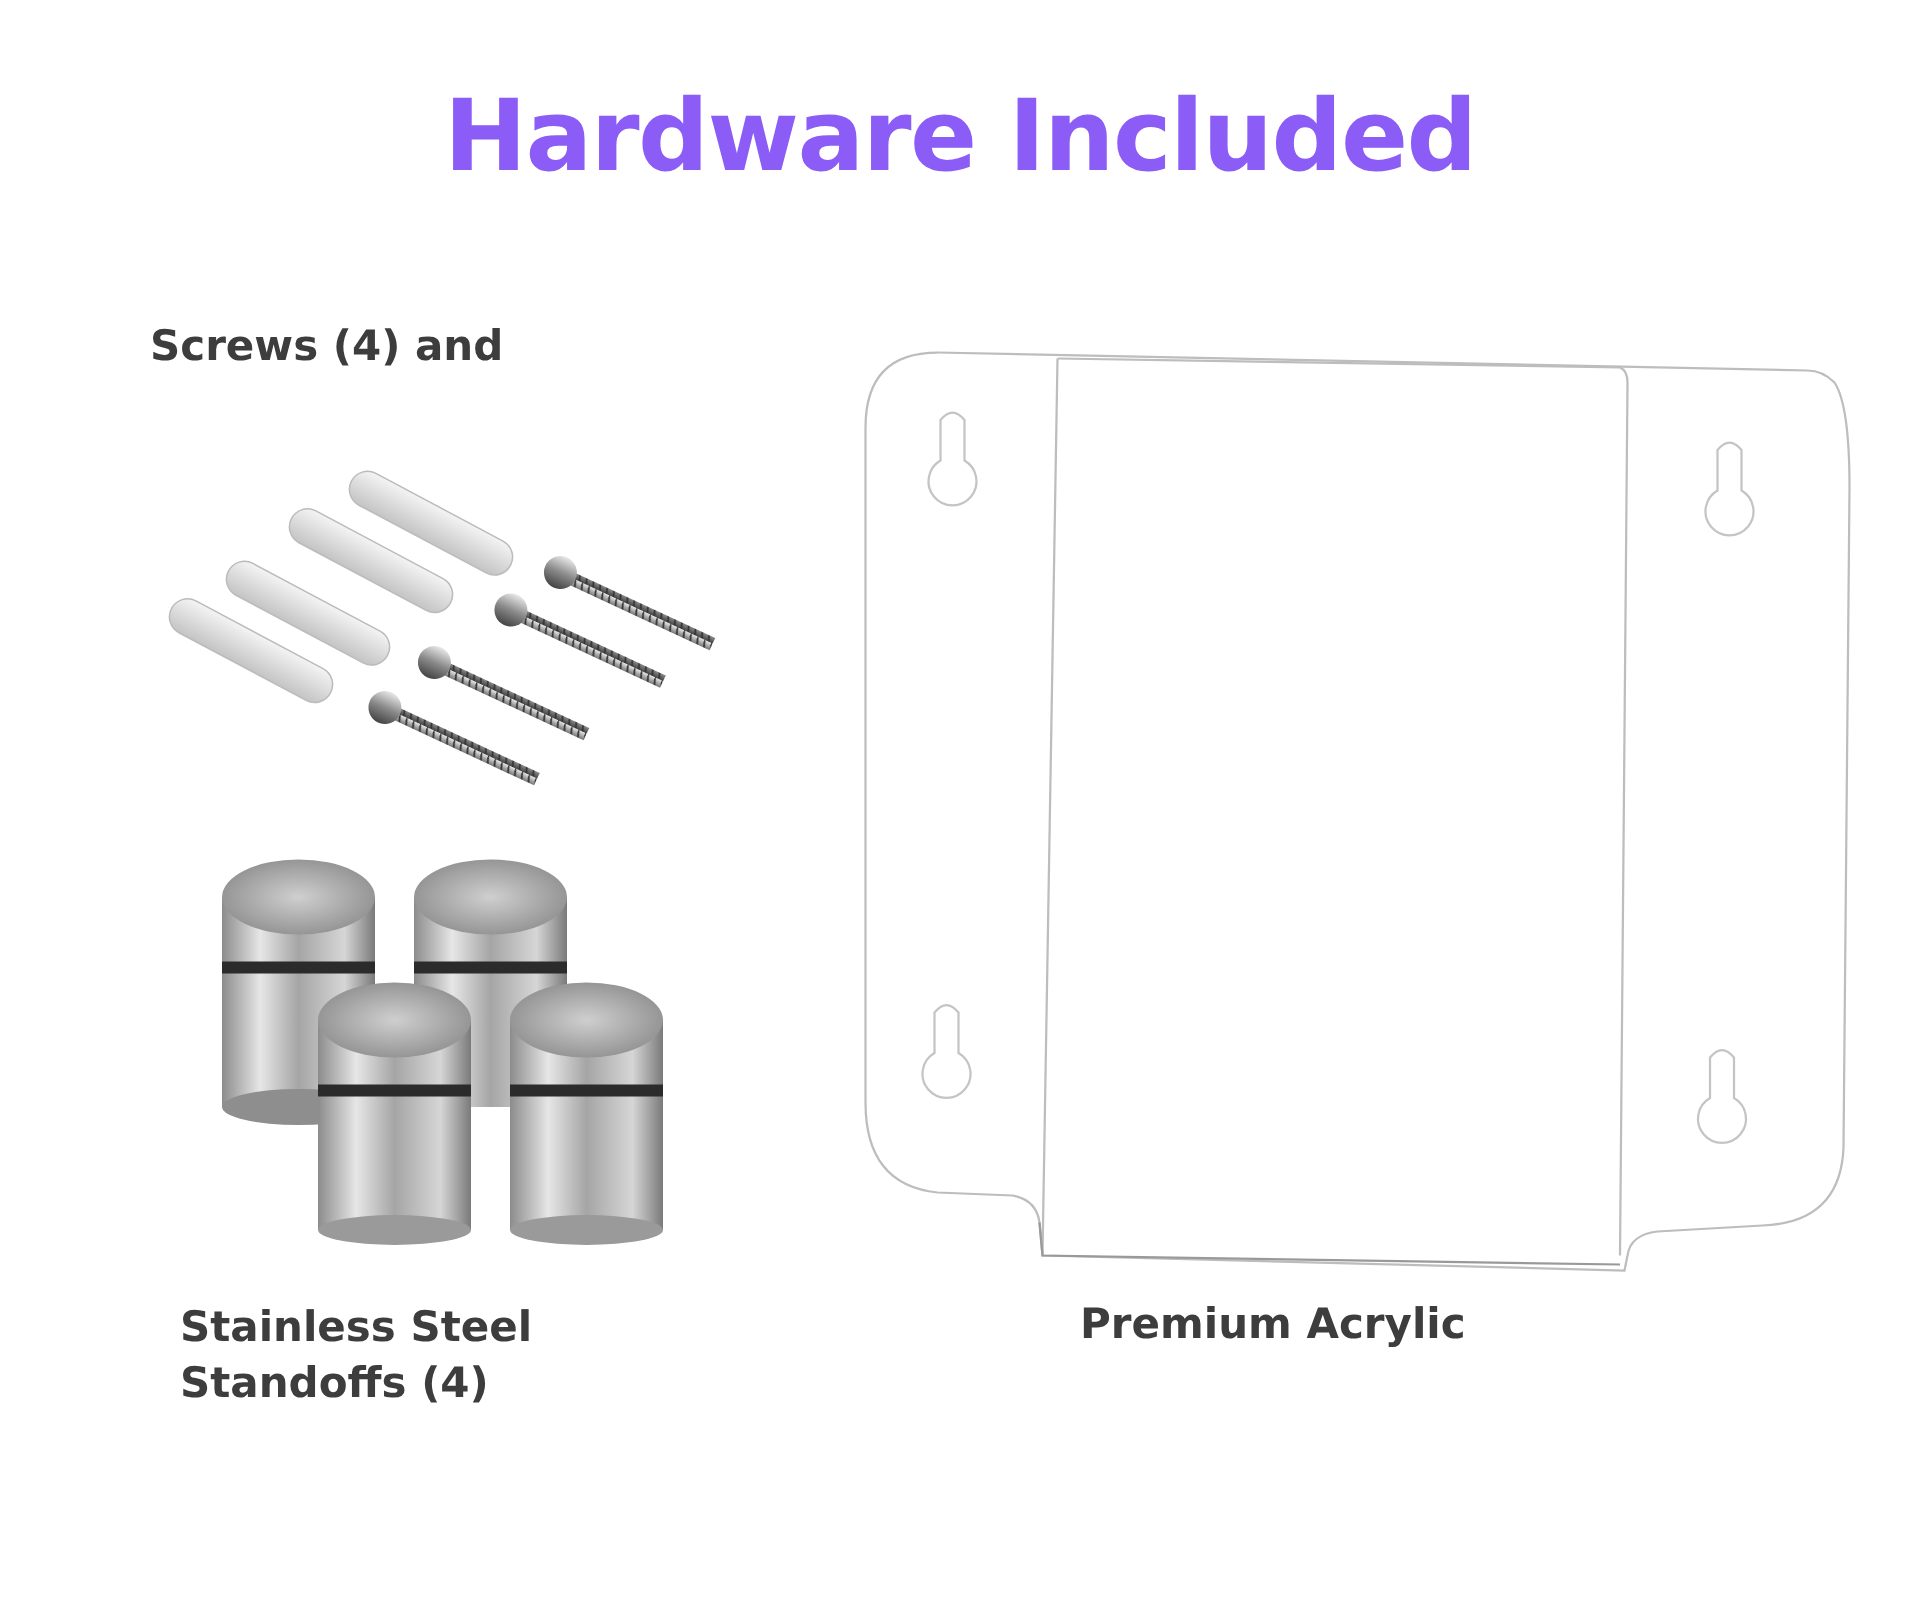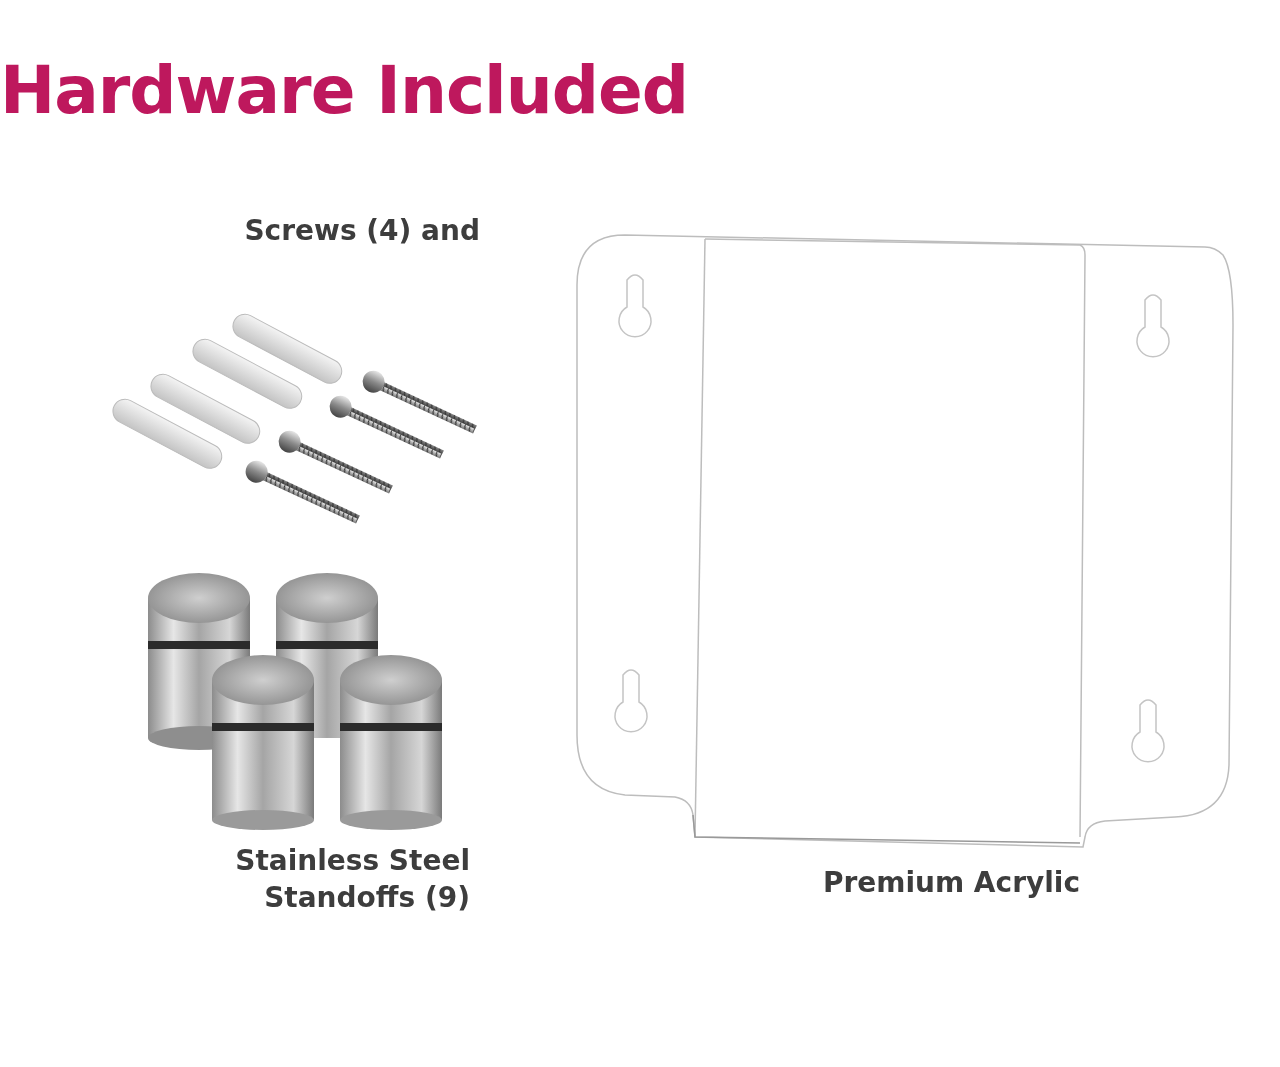--- a/index.html
+++ b/index.html
@@ -1,20 +1,20 @@
 <!DOCTYPE html>
 <html><head>
 <meta charset="utf-8">
 <style>
   html, body { margin:0; padding:0; background:#ffffff; }
   body { width:1280px; height:1067px; position:relative; overflow:hidden; font-family:"DejaVu Sans", sans-serif; }
-  .title { position:absolute; left:0; top:52px; width:1280px; text-align:left; font-size:66px; font-weight:bold; color:#be185d; letter-spacing:-1px; }
-  .label { position:absolute; text-align:right; font-size:28px; font-weight:bold; color:#3d3d3d; line-height:37px; }
+  .title { position:absolute; left:0; top:52px; width:1280px; text-align:center; font-size:66px; font-weight:bold; color:#8b5cf6; letter-spacing:-1px; }
+  .label { position:absolute; text-align:left; font-size:28px; font-weight:bold; color:#3d3d3d; line-height:37px; }
   .lbl-screws { left:100px; top:212px; width:380px; }
-  .lbl-standoffs { left:120px; top:842px; width:350px; }
+  .lbl-standoffs { left:120px; top:866px; width:350px; }
   .lbl-acrylic { left:720px; top:864px; width:360px; }
   svg { position:absolute; }
 </style>
 </head>
 <body>
 
 <div class="title">Hardware Included</div>
 
 <div class="label lbl-screws">
   <div>Screws (4) and</div>
@@ -107,21 +107,21 @@
       <rect x="0" y="25" width="102" height="140" fill="url(#steel)"></rect>
       <rect x="0" y="68" width="102" height="8" fill="#2b2b2b"></rect>
       <ellipse cx="51" cy="25" rx="51" ry="25" fill="url(#cap)"></ellipse>
       <ellipse cx="51" cy="165" rx="51" ry="10" fill="#9a9a9a"></ellipse>
     </g>
   </g>
 </svg>
 
 <div class="label lbl-standoffs">
   <div>Stainless Steel</div>
-  <div>Standoffs (9)</div>
+  <div>Standoffs (4)</div>
 </div>
 
 <svg style="left:565px;top:225px" width="670" height="630" viewBox="0 0 670 630">
   <g fill="none" stroke="#bdbdbd" stroke-width="1.5">
     <path d="M60,10 L640,22 Q650,22 658,30 Q668,45 668,100 L664,540 Q662,590 610,592 L540,596 Q522,598 520,612 L518,622 L130,612 L128,590 Q126,575 110,572 L60,570 Q12,565 12,510 L12,60 Q12,10 60,10 Z"></path>
     <path d="M140,14 L515,20 Q520,22 520,30 L515,612"></path>
     <path d="M140,14 L130,612"></path>
     <path d="M128,590 L130,612 L515,618" stroke="#999"></path>
   </g>
   <g fill="none" stroke="#c4c4c4" stroke-width="1.5">

